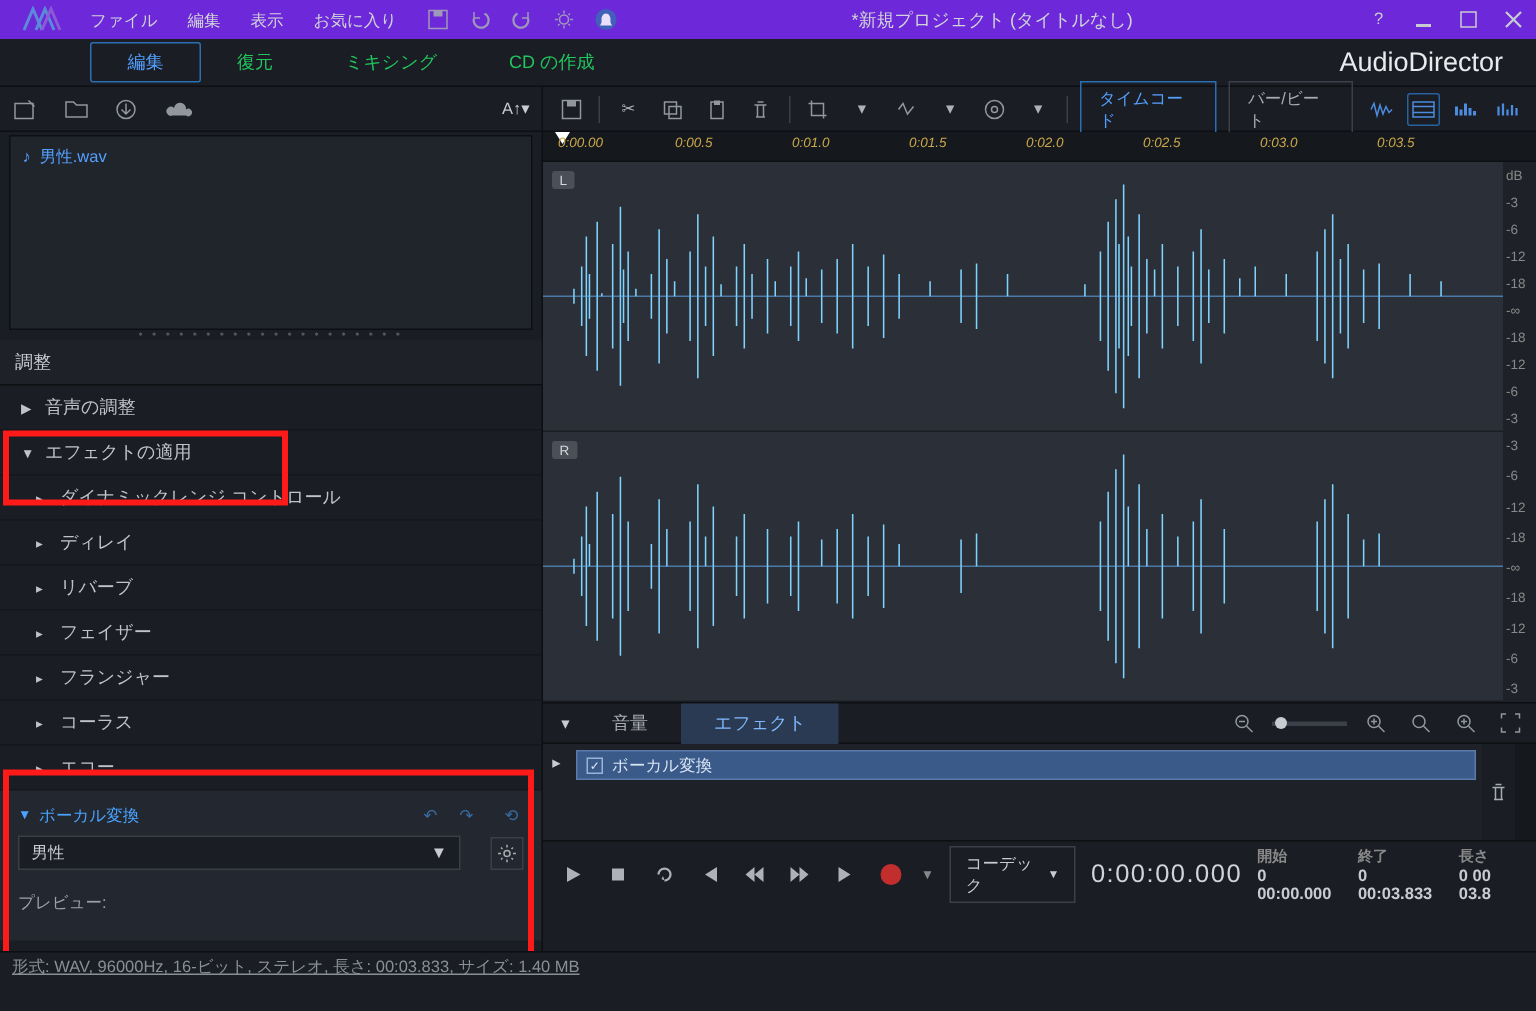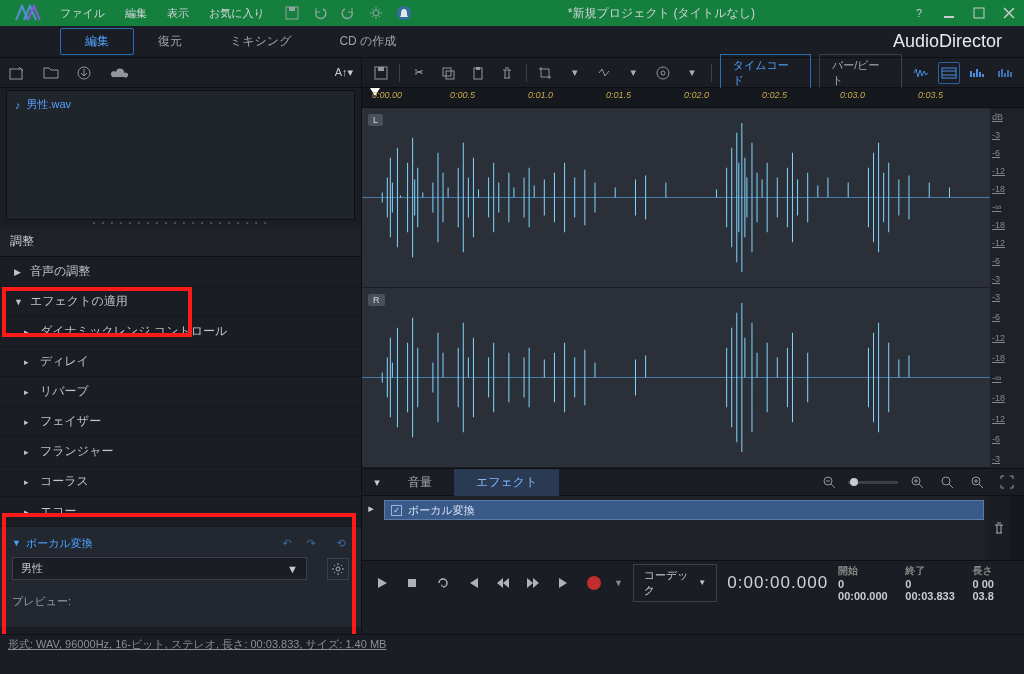--- a/index.html
+++ b/index.html
@@ -1,31 +1,31 @@
 <!DOCTYPE html>
 <html><head>
 <meta charset="utf-8">
 <style>
 * { margin: 0; padding: 0; box-sizing: border-box; font-family: "Meiryo", "Yu Gothic", sans-serif; user-select: none; }
 body { background: #1a1d23; color: #c8ccd1; font-size: 11px; width: 1024px; height: 674px; overflow: hidden; position: relative; }
 
 
-.titlebar { height: 26px; background: #15803d; display: flex; align-items: center; padding: 0 6px; }
+.titlebar { height: 26px; background: #6d28d9; display: flex; align-items: center; padding: 0 6px; }
 .logo { width: 44px; height: 26px; display: flex; align-items: center; justify-content: center; }
 .menu { display: flex; gap: 0; }
 .menu-item { padding: 4px 10px; cursor: pointer; color: #d0d3d8; }
 .tb-icons { display: flex; gap: 10px; margin-left: 8px; align-items: center; }
 .tb-icon { width: 18px; height: 18px; cursor: pointer; display:flex; align-items:center; justify-content:center; opacity:.85; }
 .title { flex: 1; text-align: center; color: #d0d3d8; font-size: 12px; }
 .win-controls { display: flex; gap: 12px; align-items: center; }
 .win-btn { width: 18px; height: 18px; cursor: pointer; display:flex; align-items:center; justify-content:center; color:#c8ccd1; }
 
 
 .tabrow { height: 32px; display: flex; align-items: center; padding: 0 12px 0 60px; border-bottom: 1px solid #0d0f12; }
-.tab { padding: 4px 24px; cursor: pointer; color: #a3a3a3; font-size: 12px; }
+.tab { padding: 4px 24px; cursor: pointer; color: #22c55e; font-size: 12px; }
 .tab.active { border: 1px solid #2a6fb5; border-radius: 2px; color: #54a0ff; }
 .brand { margin-left: auto; font-size: 18px; color: #e8eaed; padding-right: 10px; font-weight: 300; }
 
 
 .main { display: flex; height: 576px; }
 .leftcol { width: 362px; display: flex; flex-direction: column; border-right: 1px solid #0d0f12; }
 .rightcol { flex: 1; display: flex; flex-direction: column; }
 
 
 .fb-toolbar { height: 30px; display: flex; align-items: center; padding: 0 8px; gap: 16px; border-bottom: 1px solid #0d0f12; }
@@ -69,21 +69,21 @@
 
 .timeline { height: 20px; background:#15181d; display:flex; align-items:flex-end; position:relative; border-bottom:1px solid #0d0f12; padding-left:6px;font-style:italic; }
 .tl-mark { position:absolute; top:2px; font-size:9px; color:#c9a84a; }
 .playhead { position:absolute; left:8px; top:0; width:0; height:0; border-left:5px solid transparent; border-right:5px solid transparent; border-top:8px solid #fff; }
 
 
 .wave-area { flex:1; background:#2b2f37; position:relative; display:flex; }
 .wave-tracks { flex:1; display:flex; flex-direction:column; }
 .wave-track { flex:1; position:relative; border-bottom:1px solid #1a1d23; }
 .ch-badge { position:absolute; left:6px; top:6px; background:#4a4f58; color:#d5d8dd; font-size:9px; padding:1px 5px; border-radius:2px; z-index:3; }
-.db-scale { width:34px; background:#1e2228; display:flex; flex-direction:column; font-size:9px; color:#888;text-decoration:underline; }
+.db-scale { width:22px; background:#1e2228; display:flex; flex-direction:column; font-size:9px; color:#888; }
 .db-half { flex:1; display:flex; flex-direction:column; justify-content:space-between; padding:4px 2px; }
 .db-v { text-align:left; }
 .wf-svg { position:absolute; inset:0; width:100%; height:100%; }
 
 
 .fx-tabs { height:28px; display:flex; align-items:center; border-top:1px solid #0d0f12; border-bottom:1px solid #0d0f12; background:#1a1d23; padding:0 6px; gap:0; }
 .fx-chev { width:18px; cursor:pointer; display:flex; align-items:center; justify-content:center; }
 .fx-tab { padding:5px 22px; cursor:pointer; color:#a8acb3; font-size:12px; }
 .fx-tab.active { background:#2a3a52; color:#7fb8ff; }
 .fx-zoom { margin-left:auto; display:flex; align-items:center; gap:8px; }

